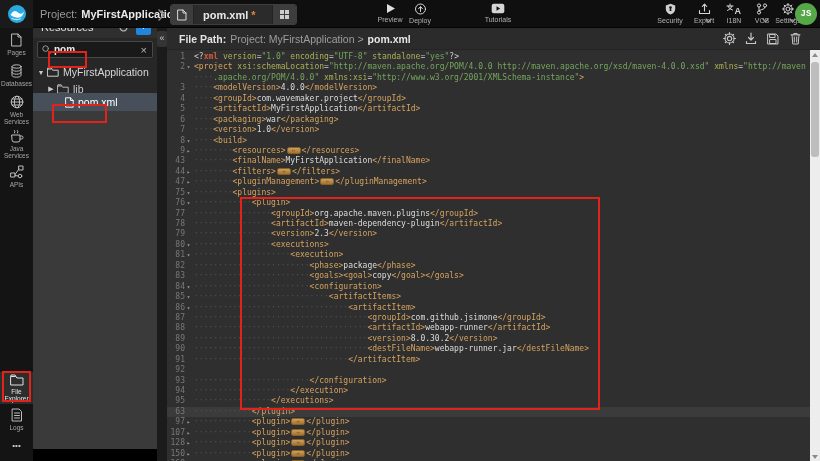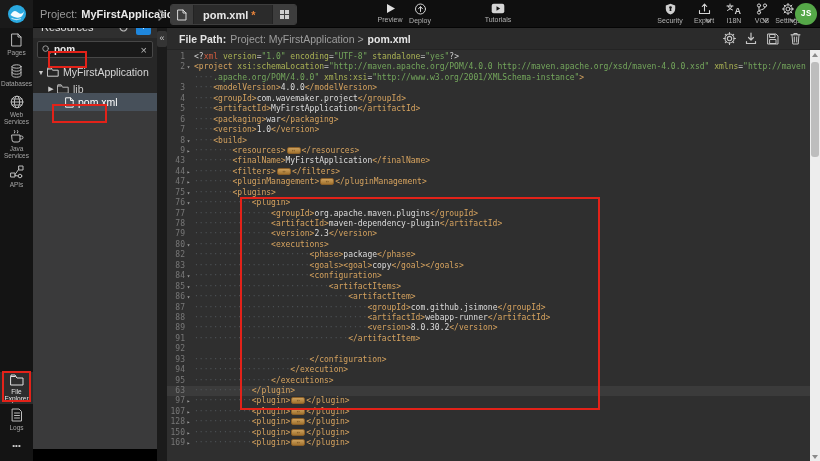--- a/index.html
+++ b/index.html
@@ -68,21 +68,21 @@
   .gcell { flex:none; width:25px; display:flex; justify-content:flex-end; color:#787878; }
   .gcell .ln { text-align:right; }
   .gcell .fw { width:7px; font-size:6px; color:#9a9a9a; text-align:center; }
   .ccell { padding-left:2px; }
   .ind { color:#4e5357; }
   .sg-t { color:#d6a35f; }
   .sg-a { color:#aab254; }
   .sg-s { color:#74a75c; }
   .sg-x { color:#dcdcdc; }
   .sg-q { color:#d0d0d0; }
-  .sg-r { color:#cf5b3d; }
+  .sg-r { color:#cf5b3d;font-weight:bold; }
   .sg-f { display:inline-block; width:14px; height:7px; border-radius:2px; background:linear-gradient(#cda05c,#a3742f); border:1px solid #8a5f28; vertical-align:middle; margin:0 1px; color:#6b4a1d; font-size:5px; line-height:5px; text-align:center; }
 
   
   #scrollbar { position:absolute; left:810px; top:50px; width:10px; height:411px; background:#ededed; z-index:6; }
   .sb-arrow { position:absolute; left:0; width:10px; height:9px; display:flex; align-items:center; justify-content:center; }
   .sb-arrow div { width:0; height:0; border-left:3px solid transparent; border-right:3px solid transparent; }
   #sb-up div { border-bottom:4px solid #8a8a8a; }
   #sb-down div { border-top:4px solid #8a8a8a; }
   #sb-thumb { position:absolute; left:1px; top:12px; width:8px; height:95px; background:#bdbdbd; border-radius:3px; }
 
@@ -362,28 +362,30 @@
       <div class="row"><div class="gcell"><span class="ln">9</span><span class="fw">▸</span></div><div class="ccell"><span class="ind">········</span><span class="sg-t">&lt;resources&gt;</span><span class="sg-f">↔</span><span class="sg-t">&lt;/resources&gt;</span></div></div>
       <div class="row"><div class="gcell"><span class="ln">43</span><span class="fw"></span></div><div class="ccell"><span class="ind">········</span><span class="sg-t">&lt;finalName&gt;</span><span class="sg-x">MyFirstApplication</span><span class="sg-t">&lt;/finalName&gt;</span></div></div>
       <div class="row"><div class="gcell"><span class="ln">44</span><span class="fw">▸</span></div><div class="ccell"><span class="ind">········</span><span class="sg-t">&lt;filters&gt;</span><span class="sg-f">↔</span><span class="sg-t">&lt;/filters&gt;</span></div></div>
       <div class="row"><div class="gcell"><span class="ln">47</span><span class="fw">▸</span></div><div class="ccell"><span class="ind">········</span><span class="sg-t">&lt;pluginManagement&gt;</span><span class="sg-f">↔</span><span class="sg-t">&lt;/pluginManagement&gt;</span></div></div>
       <div class="row"><div class="gcell"><span class="ln">75</span><span class="fw">▾</span></div><div class="ccell"><span class="ind">········</span><span class="sg-t">&lt;plugins&gt;</span></div></div>
       <div class="row"><div class="gcell"><span class="ln">76</span><span class="fw">▾</span></div><div class="ccell"><span class="ind">············</span><span class="sg-t">&lt;plugin&gt;</span></div></div>
       <div class="row"><div class="gcell"><span class="ln">77</span><span class="fw"></span></div><div class="ccell"><span class="ind">················</span><span class="sg-t">&lt;groupId&gt;</span><span class="sg-x">org.apache.maven.plugins</span><span class="sg-t">&lt;/groupId&gt;</span></div></div>
       <div class="row"><div class="gcell"><span class="ln">78</span><span class="fw"></span></div><div class="ccell"><span class="ind">················</span><span class="sg-t">&lt;artifactId&gt;</span><span class="sg-x">maven-dependency-plugin</span><span class="sg-t">&lt;/artifactId&gt;</span></div></div>
       <div class="row"><div class="gcell"><span class="ln">79</span><span class="fw"></span></div><div class="ccell"><span class="ind">················</span><span class="sg-t">&lt;version&gt;</span><span class="sg-x">2.3</span><span class="sg-t">&lt;/version&gt;</span></div></div>
       <div class="row"><div class="gcell"><span class="ln">80</span><span class="fw">▾</span></div><div class="ccell"><span class="ind">················</span><span class="sg-t">&lt;executions&gt;</span></div></div>
+      <div class="row"><div class="gcell"><span class="ln">81</span><span class="fw">▾</span></div><div class="ccell"><span class="ind">····················</span><span class="sg-t">&lt;execution&gt;</span></div></div>
       <div class="row"><div class="gcell"><span class="ln">82</span><span class="fw"></span></div><div class="ccell"><span class="ind">························</span><span class="sg-t">&lt;phase&gt;</span><span class="sg-x">package</span><span class="sg-t">&lt;/phase&gt;</span></div></div>
       <div class="row"><div class="gcell"><span class="ln">83</span><span class="fw"></span></div><div class="ccell"><span class="ind">························</span><span class="sg-t">&lt;goals&gt;</span><span class="sg-t">&lt;goal&gt;</span><span class="sg-x">copy</span><span class="sg-t">&lt;/goal&gt;</span><span class="sg-t">&lt;/goals&gt;</span></div></div>
       <div class="row"><div class="gcell"><span class="ln">84</span><span class="fw">▾</span></div><div class="ccell"><span class="ind">························</span><span class="sg-t">&lt;configuration&gt;</span></div></div>
       <div class="row"><div class="gcell"><span class="ln">85</span><span class="fw">▾</span></div><div class="ccell"><span class="ind">····························</span><span class="sg-t">&lt;artifactItems&gt;</span></div></div>
       <div class="row"><div class="gcell"><span class="ln">86</span><span class="fw">▾</span></div><div class="ccell"><span class="ind">································</span><span class="sg-t">&lt;artifactItem&gt;</span></div></div>
       <div class="row"><div class="gcell"><span class="ln">87</span><span class="fw"></span></div><div class="ccell"><span class="ind">····································</span><span class="sg-t">&lt;groupId&gt;</span><span class="sg-x">com.github.jsimone</span><span class="sg-t">&lt;/groupId&gt;</span></div></div>
       <div class="row"><div class="gcell"><span class="ln">88</span><span class="fw"></span></div><div class="ccell"><span class="ind">····································</span><span class="sg-t">&lt;artifactId&gt;</span><span class="sg-x">webapp-runner</span><span class="sg-t">&lt;/artifactId&gt;</span></div></div>
       <div class="row"><div class="gcell"><span class="ln">89</span><span class="fw"></span></div><div class="ccell"><span class="ind">····································</span><span class="sg-t">&lt;version&gt;</span><span class="sg-x">8.0.30.2</span><span class="sg-t">&lt;/version&gt;</span></div></div>
+      <div class="row"><div class="gcell"><span class="ln">90</span><span class="fw"></span></div><div class="ccell"><span class="ind">····································</span><span class="sg-t">&lt;destFileName&gt;</span><span class="sg-x">webapp-runner.jar</span><span class="sg-t">&lt;/destFileName&gt;</span></div></div>
       <div class="row"><div class="gcell"><span class="ln">91</span><span class="fw"></span></div><div class="ccell"><span class="ind">································</span><span class="sg-t">&lt;/artifactItem&gt;</span></div></div>
       <div class="row"><div class="gcell"><span class="ln">92</span><span class="fw"></span></div></div>
       <div class="row"><div class="gcell"><span class="ln">93</span><span class="fw"></span></div><div class="ccell"><span class="ind">························</span><span class="sg-t">&lt;/configuration&gt;</span></div></div>
       <div class="row"><div class="gcell"><span class="ln">94</span><span class="fw"></span></div><div class="ccell"><span class="ind">····················</span><span class="sg-t">&lt;/execution&gt;</span></div></div>
       <div class="row"><div class="gcell"><span class="ln">95</span><span class="fw"></span></div><div class="ccell"><span class="ind">················</span><span class="sg-t">&lt;/executions&gt;</span></div></div>
       <div class="row cur"><div class="gcell"><span class="ln">63</span><span class="fw"></span></div><div class="ccell"><span class="ind">············</span><span class="sg-t">&lt;/plugin&gt;</span></div></div>
       <div class="row"><div class="gcell"><span class="ln">97</span><span class="fw">▸</span></div><div class="ccell"><span class="ind">············</span><span class="sg-t">&lt;plugin&gt;</span><span class="sg-f">↔</span><span class="sg-t">&lt;/plugin&gt;</span></div></div>
       <div class="row"><div class="gcell"><span class="ln">107</span><span class="fw">▸</span></div><div class="ccell"><span class="ind">············</span><span class="sg-t">&lt;plugin&gt;</span><span class="sg-f">↔</span><span class="sg-t">&lt;/plugin&gt;</span></div></div>
       <div class="row"><div class="gcell"><span class="ln">128</span><span class="fw">▸</span></div><div class="ccell"><span class="ind">············</span><span class="sg-t">&lt;plugin&gt;</span><span class="sg-f">↔</span><span class="sg-t">&lt;/plugin&gt;</span></div></div>
       <div class="row"><div class="gcell"><span class="ln">150</span><span class="fw">▸</span></div><div class="ccell"><span class="ind">············</span><span class="sg-t">&lt;plugin&gt;</span><span class="sg-f">↔</span><span class="sg-t">&lt;/plugin&gt;</span></div></div>

